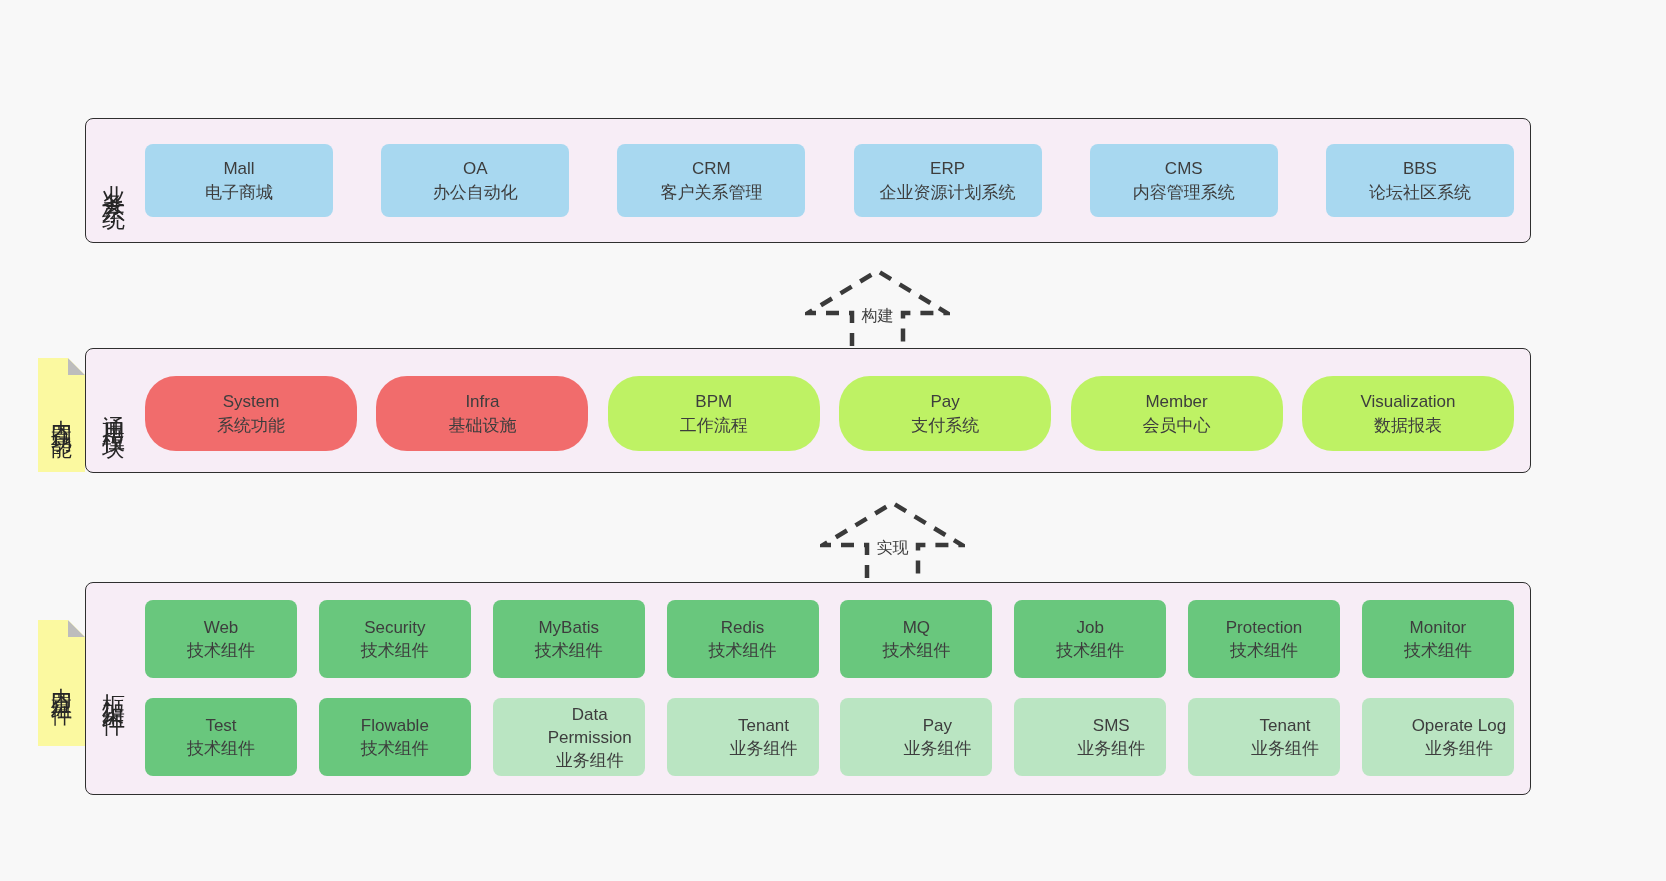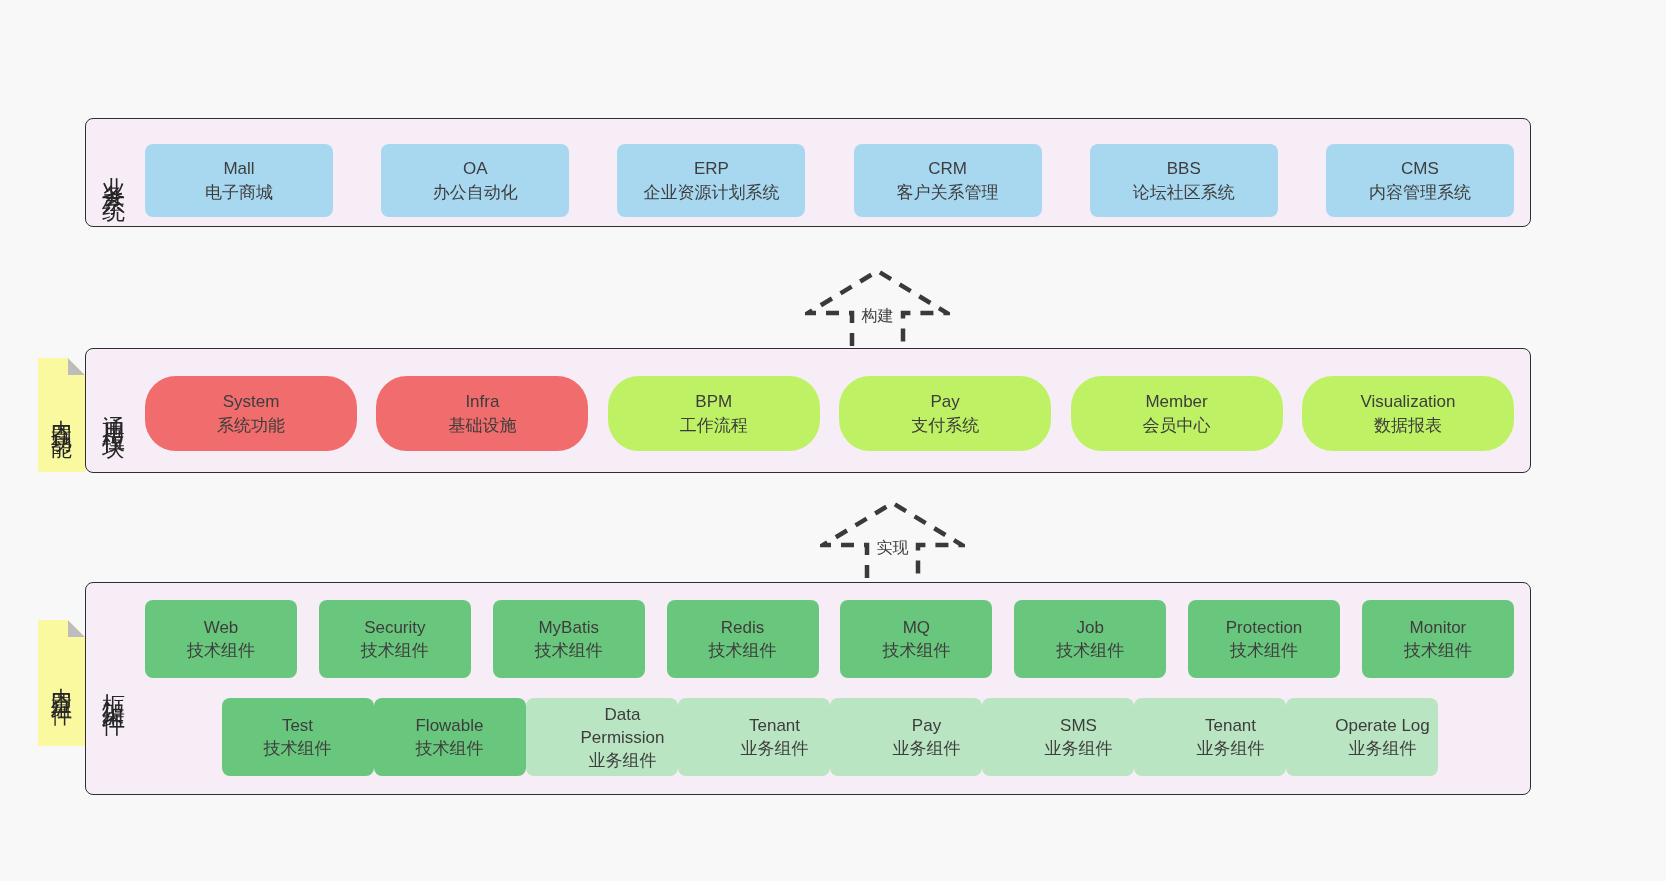--- a/index.html
+++ b/index.html
@@ -15,21 +15,21 @@
 
   
   .panel{
     position:absolute;
     left:85px;width:1446px;
     background:#f7edf6;
     border:1.5px solid #2f2f2f;
     border-radius:8px;
     box-sizing:border-box;
   }
-  .panel1{top:118px;height:109px;}
+  .panel1{top:118px;height:125px;}
   .panel2{top:348px;height:125px;}
   .panel3{top:582px;height:213px;}
 
   
   .vlabel{
     writing-mode:vertical-rl;
     text-orientation:upright;
     font-size:23px;
     letter-spacing:7px;
     color:#262626;
@@ -42,21 +42,21 @@
   
   .boxes{
     position:absolute;
     left:59px;right:16px;
     display:flex;
     justify-content:space-between;
   }
   .panel1 .boxes{top:25px;}
   .panel2 .boxes{top:27px;}
   .panel3 .row1{top:17px;}
-  .panel3 .row2{top:115px;justify-content:center;}
+  .panel3 .row2{top:115px;}
 
   .box{
     border-radius:8px;
     display:flex;flex-direction:column;
     align-items:center;justify-content:center;
     text-align:center;
     font-size:17px;line-height:24px;
     color:#3d3d3d;
     box-sizing:border-box;
     padding:2px 6px;
@@ -124,34 +124,34 @@
     <div class="boxes">
       <div class="box blue">
         <span class="t">Mall</span>
         <span class="s">电子商城</span>
       </div>
       <div class="box blue">
         <span class="t">OA</span>
         <span class="s">办公自动化</span>
       </div>
       <div class="box blue">
+        <span class="t">CRM</span>
+        <span class="s">客户关系管理</span>
+      </div>
+      <div class="box blue">
         <span class="t">ERP</span>
         <span class="s">企业资源计划系统</span>
       </div>
       <div class="box blue">
-        <span class="t">CRM</span>
-        <span class="s">客户关系管理</span>
+        <span class="t">CMS</span>
+        <span class="s">内容管理系统</span>
       </div>
       <div class="box blue">
         <span class="t">BBS</span>
         <span class="s">论坛社区系统</span>
-      </div>
-      <div class="box blue">
-        <span class="t">CMS</span>
-        <span class="s">内容管理系统</span>
       </div>
     </div>
   </section>
 
   <div class="arrow arrow1">
     <svg viewBox="0 0 145 78">
       <path class="dash" d="M47,78 L47,45 L3,45 L72.5,3 L142,45 L98,45 L98,78"></path>
     </svg>
     <span class="arrow-label">构建</span>
   </div>

